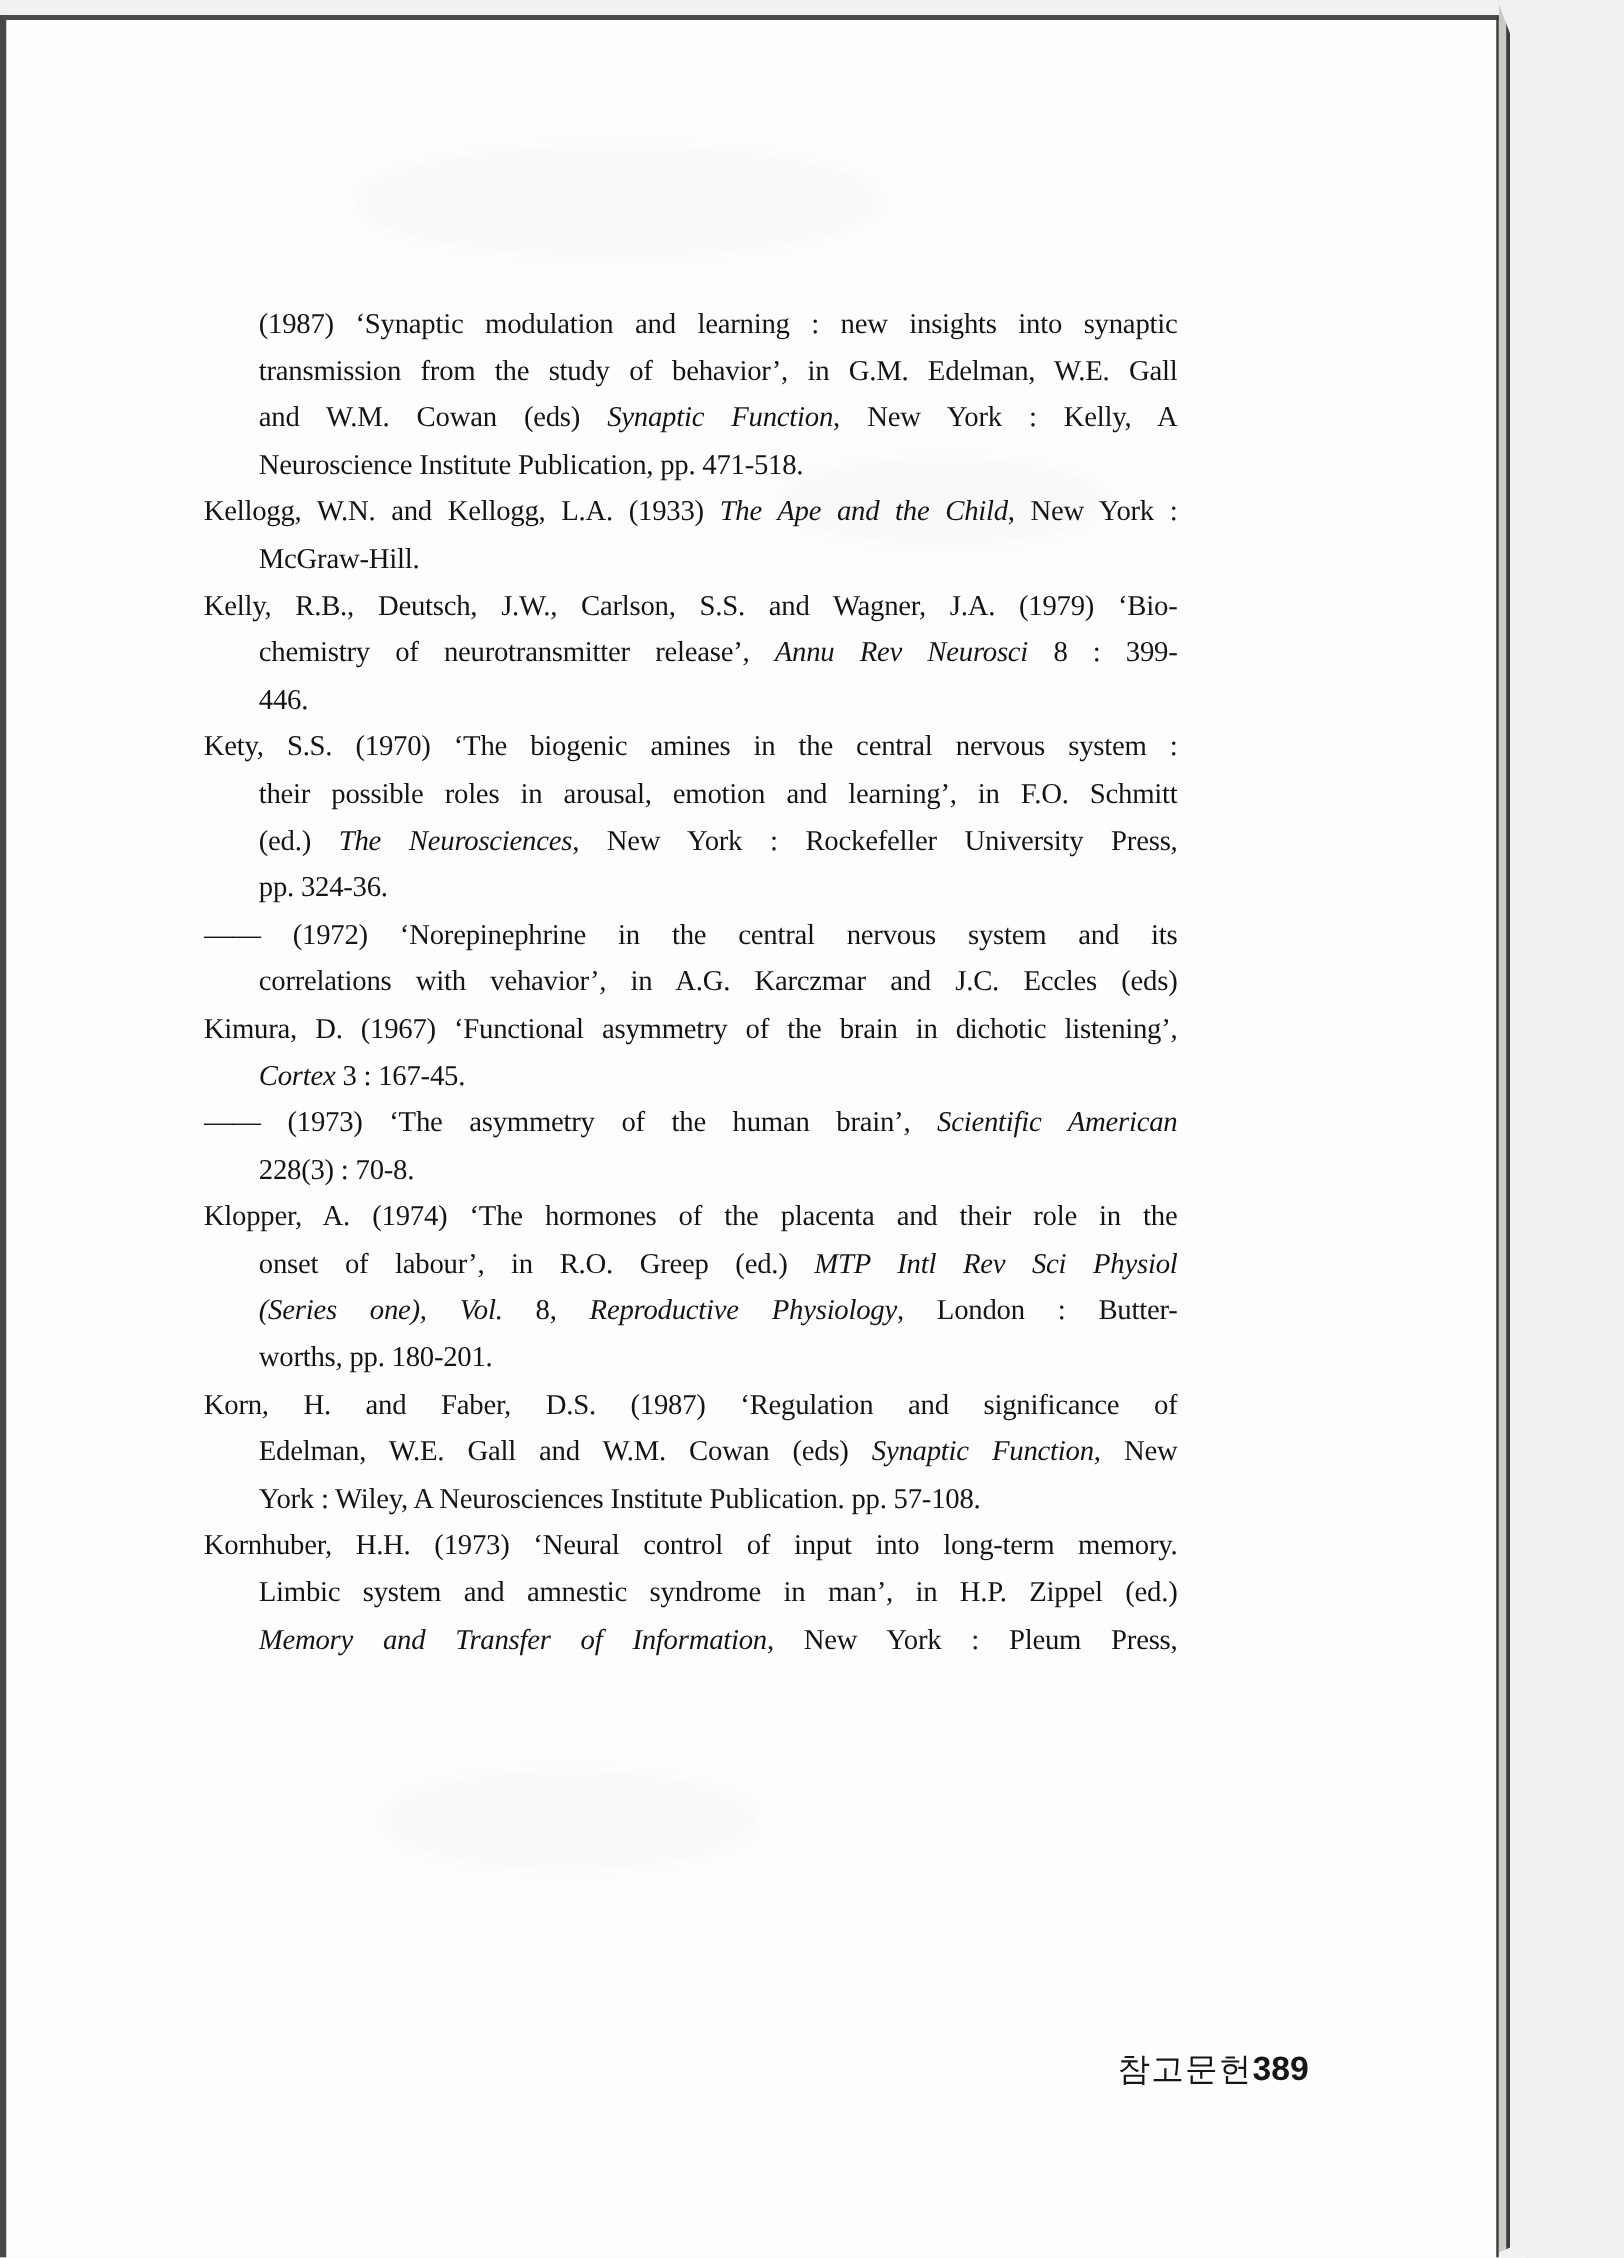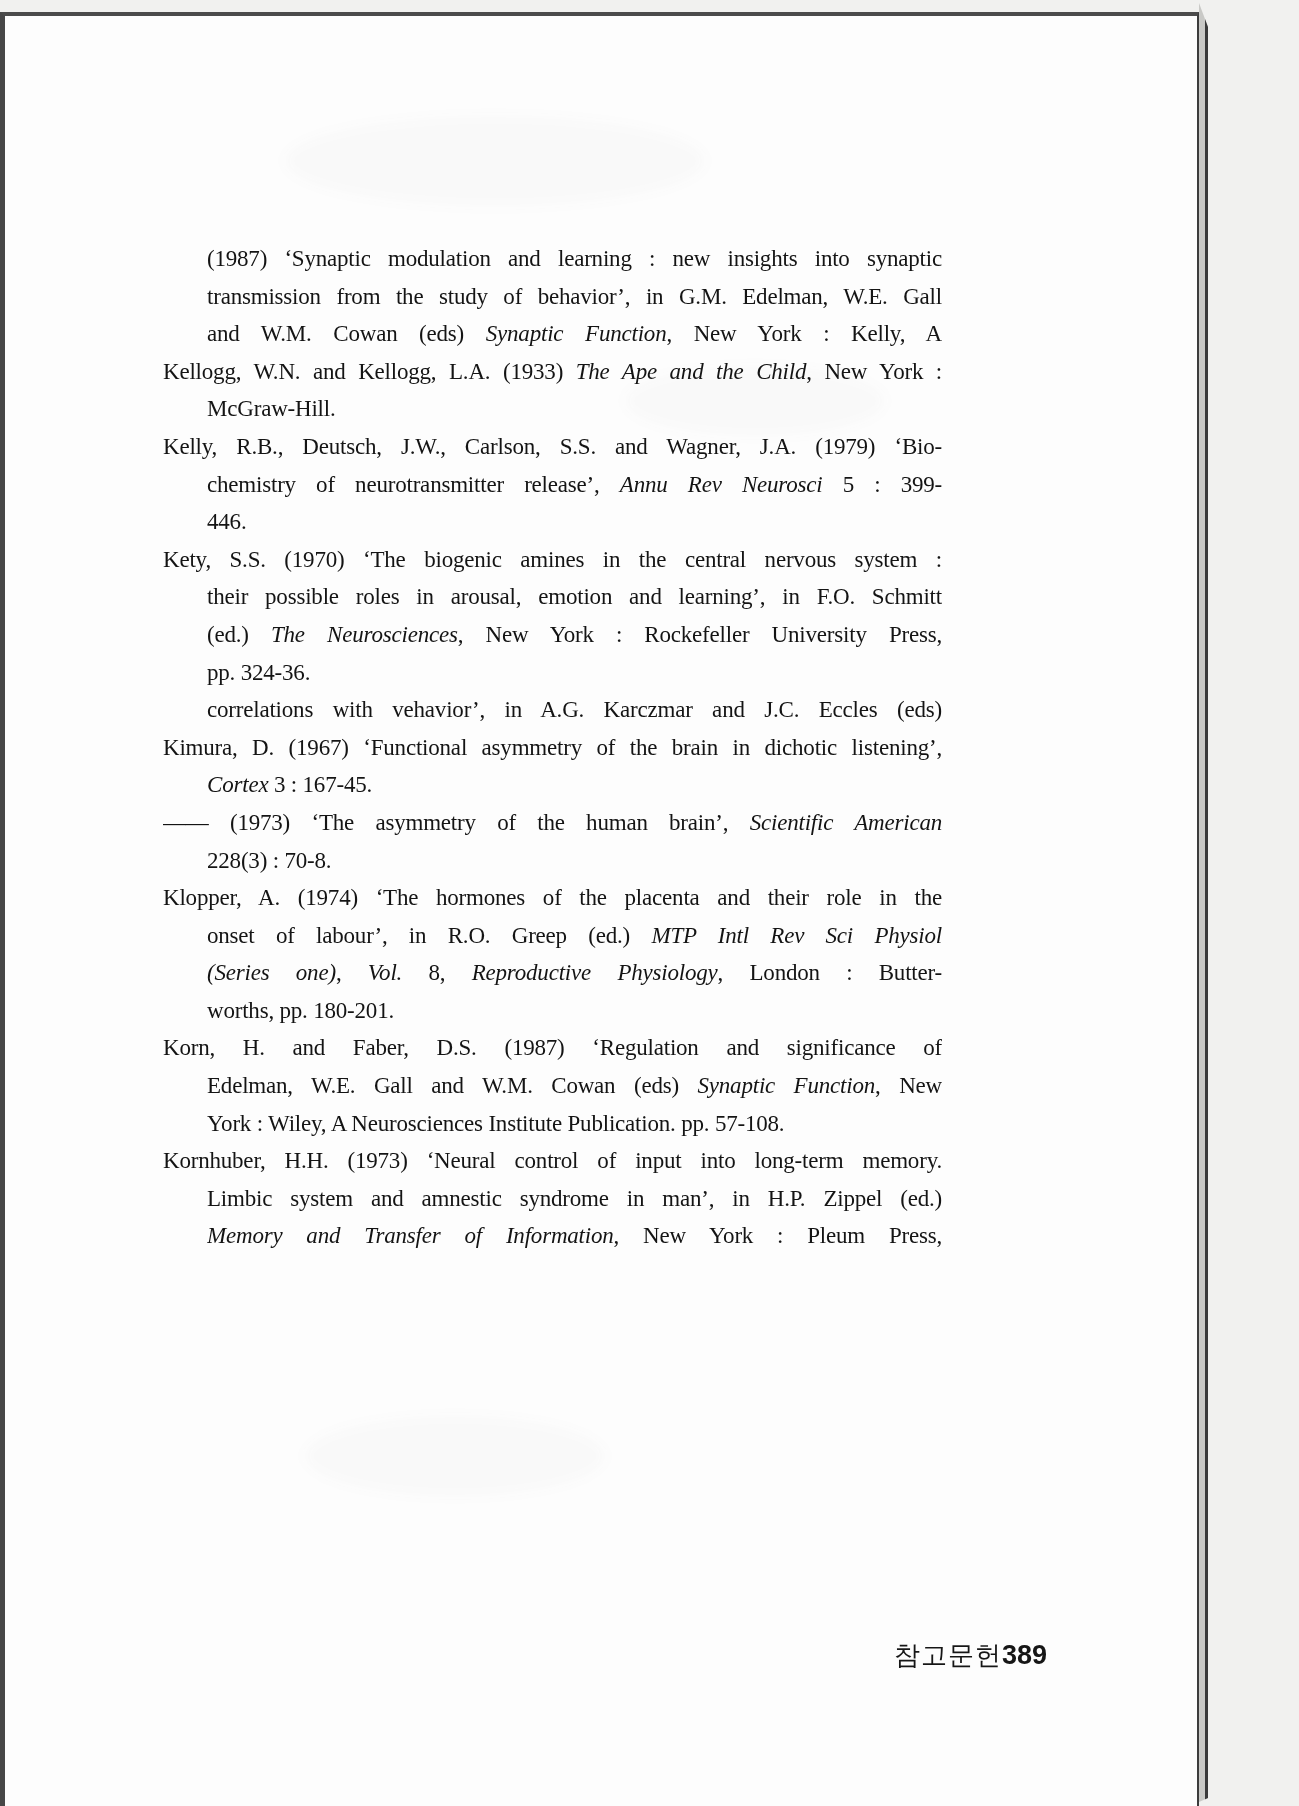--- a/index.html
+++ b/index.html
@@ -85,37 +85,39 @@
   <div class="paper">
     <div class="smudge" style="left:280px; top:100px; width:420px; height:90px;"></div>
     <div class="smudge" style="left:620px; top:350px; width:260px; height:70px;"></div>
     <div class="smudge" style="left:300px; top:1400px; width:300px; height:80px;"></div>
 
     <div class="textblock">
         <div class="entry">
           <div class="ln cont just"><span>(1987) ‘Synaptic modulation and learning : new insights into synaptic</span></div>
           <div class="ln cont just"><span>transmission from the study of behavior’, in G.M. Edelman, W.E. Gall</span></div>
           <div class="ln cont just"><span>and W.M. Cowan (eds) </span><span class="it">Synaptic Function</span><span>, New York : Kelly, A</span></div>
+          <div class="ln cont lastln"><span>Neuroscience Institute Publication, pp. 471-518.</span></div>
         </div>
         <div class="entry">
           <div class="ln hang just"><span>Kellogg, W.N. and Kellogg, L.A. (1933) </span><span class="it">The Ape and the Child</span><span>, New York :</span></div>
           <div class="ln cont lastln"><span>McGraw-Hill.</span></div>
         </div>
         <div class="entry">
           <div class="ln hang just"><span>Kelly, R.B., Deutsch, J.W., Carlson, S.S. and Wagner, J.A. (1979) ‘Bio-</span></div>
-          <div class="ln cont just"><span>chemistry of neurotransmitter release’, </span><span class="it">Annu Rev Neurosci</span><span> 5 : 399-</span></div>
+          <div class="ln cont just"><span>chemistry of neurotransmitter release’, </span><span class="it">Annu Rev Neurosci</span><span> 8 : 399-</span></div>
           <div class="ln cont lastln"><span>446.</span></div>
         </div>
         <div class="entry">
           <div class="ln hang just"><span>Kety, S.S. (1970) ‘The biogenic amines in the central nervous system :</span></div>
           <div class="ln cont just"><span>their possible roles in arousal, emotion and learning’, in F.O. Schmitt</span></div>
           <div class="ln cont just"><span>(ed.) </span><span class="it">The Neurosciences</span><span>, New York : Rockefeller University Press,</span></div>
           <div class="ln cont lastln"><span>pp. 324-36.</span></div>
         </div>
         <div class="entry">
+          <div class="ln hang just"><span>—— (1972) ‘Norepinephrine in the central nervous system and its</span></div>
           <div class="ln cont just"><span>correlations with vehavior’, in A.G. Karczmar and J.C. Eccles (eds)</span></div>
         </div>
         <div class="entry">
           <div class="ln hang just"><span>Kimura, D. (1967) ‘Functional asymmetry of the brain in dichotic listening’,</span></div>
           <div class="ln cont lastln"><span class="it">Cortex</span><span> 3 : 167-45.</span></div>
         </div>
         <div class="entry">
           <div class="ln hang just"><span>—— (1973) ‘The asymmetry of the human brain’, </span><span class="it">Scientific American</span></div>
           <div class="ln cont lastln"><span>228(3) : 70-8.</span></div>
         </div>

